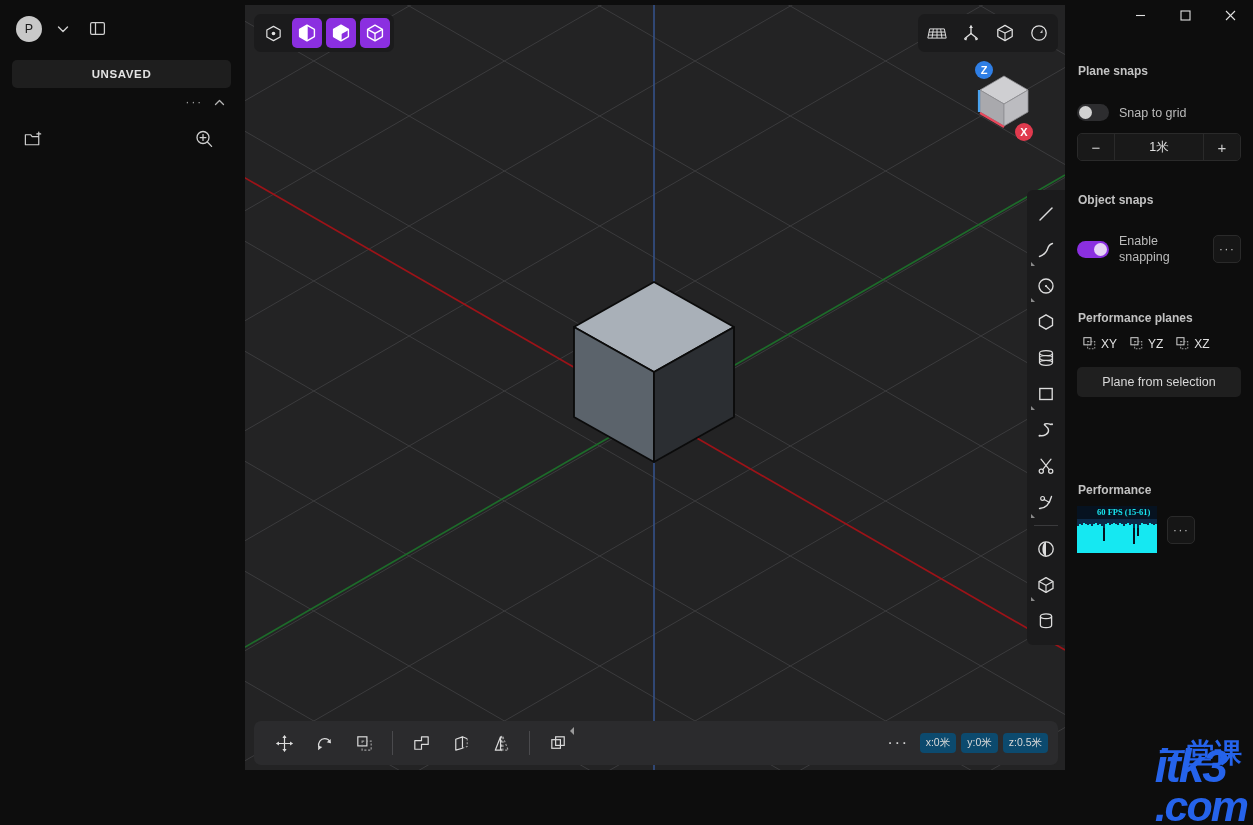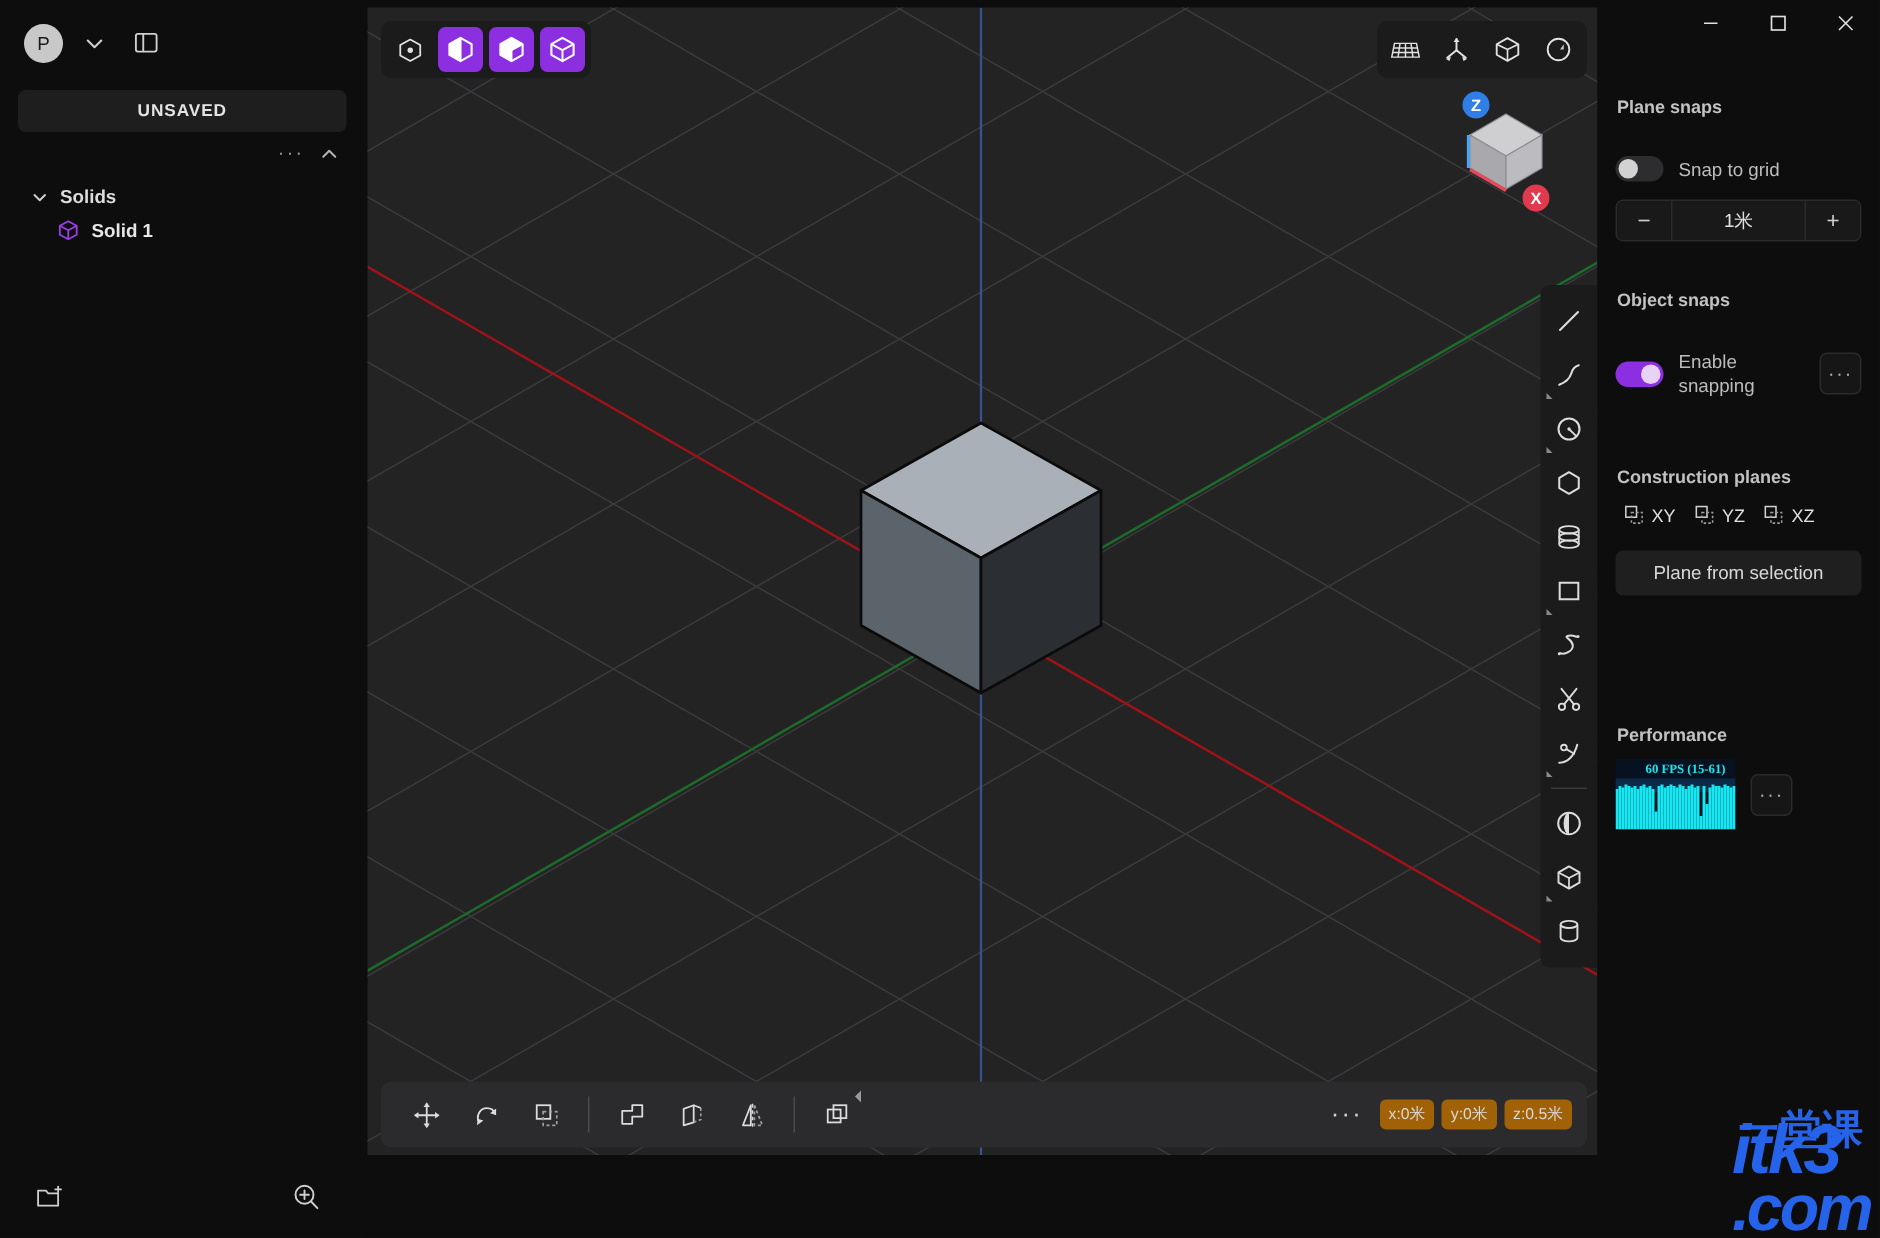--- a/index.html
+++ b/index.html
@@ -95,21 +95,21 @@
     display:flex; align-items:center; padding:0 10px; z-index:6;
   }
   .bb-btn {
     width:34px; height:34px; margin:0 3px; border-radius:5px;
     display:flex; align-items:center; justify-content:center; cursor:pointer; position:relative;
   }
   .bb-sep { width:1px; height:24px; background:#4a4a4d; margin:0 8px; }
   .bb-spacer { flex:1; }
   .bb-dots { color:#cfcfcf; font-size:17px; letter-spacing:1.5px; cursor:pointer; margin-right:6px; line-height:12px;}
   .coord-chip {
-    background:#a16207; border-radius:4px; height:20px;
+    background:#0c4a6e; border-radius:4px; height:20px;
     display:flex; align-items:center; padding:0 6px; margin-left:5px;
     font-size:10.5px; color:#d9d9d9; white-space:nowrap;
   }
 
   .watermark {
     position:absolute; right:6px; bottom:-2px; z-index:20;
     font-family:"Liberation Sans", sans-serif;
     font-weight:bold; font-style:italic;
     color:#2563eb; pointer-events:none; line-height:0.92;
   }
@@ -219,36 +219,20 @@
 
     <div class="ls-actions">
       <div class="dots-btn">···</div>
       <div class="chev-btn">
         <svg width="15" height="15" viewBox="0 0 15 15">
           <path d="M3.5 9.5 L7.5 5.5 L11.5 9.5" fill="none" stroke="#b5b5b5" stroke-width="1.3" stroke-linecap="round" stroke-linejoin="round"></path>
         </svg>
       </div>
     </div>
 
-    <div class="tree">
-      <div class="tree-group">
-        <svg width="13" height="13" viewBox="0 0 13 13">
-          <path d="M3 5 L6.5 8.5 L10 5" fill="none" stroke="#cfcfcf" stroke-width="1.3" stroke-linecap="round" stroke-linejoin="round"></path>
-        </svg>
-        <span class="tree-group-label">Solids</span>
-      </div>
-      <div class="tree-item">
-        <svg width="15" height="15" viewBox="0 0 16 16">
-          <path d="M8 1.6 L14 4.8 L14 11.2 L8 14.4 L2 11.2 L2 4.8 Z" fill="none" stroke="#9b3fe8" stroke-width="1.3" stroke-linejoin="round"></path>
-          <path d="M2 4.8 L8 8 L14 4.8" fill="none" stroke="#9b3fe8" stroke-width="1.3" stroke-linejoin="round"></path>
-          <path d="M8 8 L8 14.4" fill="none" stroke="#9b3fe8" stroke-width="1.3"></path>
-        </svg>
-        <span class="tree-item-label">Solid 1</span>
-      </div>
-    </div>
 
     <div class="ls-bottom">
       <div class="icon-btn">
         <svg width="21" height="21" viewBox="0 0 22 22">
           <path d="M2.5 16.5 L2.5 6 L8 6 L9.6 8 L16.5 8 L16.5 16.5 Z" fill="none" stroke="#cfcfcf" stroke-width="1.25" stroke-linejoin="round"></path>
           <line x1="16.5" y1="3.2" x2="16.5" y2="7.2" stroke="#cfcfcf" stroke-width="1.25" stroke-linecap="round"></line>
           <line x1="14.5" y1="5.2" x2="18.5" y2="5.2" stroke="#cfcfcf" stroke-width="1.25" stroke-linecap="round"></line>
         </svg>
       </div>
       <div class="icon-btn">
@@ -597,21 +581,21 @@
       <div class="toggle on">
         <div class="knob"></div>
       </div>
       <div class="toggle-label" style="flex:1;">Enable snapping</div>
       <div class="ellipsis-btn">···</div>
     </div>
 
     <div class="gap-lg"></div>
     <div class="gap-sm"></div>
 
-    <div class="section-title">Construction planes</div>
+    <div class="section-title">Performance planes</div>
     <div class="plane-row">
       <div class="plane-item">
         <svg width="15" height="15" viewBox="0 0 16 16">
           <rect x="2" y="1.8" width="7.6" height="7.6" fill="none" stroke="#cfcfcf" stroke-width="1.1"></rect>
           <rect x="6" y="6" width="7.6" height="7.6" fill="none" stroke="#9c9c9c" stroke-width="1.1" stroke-dasharray="1.8 1.5"></rect>
         </svg>
         <span class="plane-label">XY</span>
       </div>
       <div class="plane-item">
         <svg width="15" height="15" viewBox="0 0 16 16">

